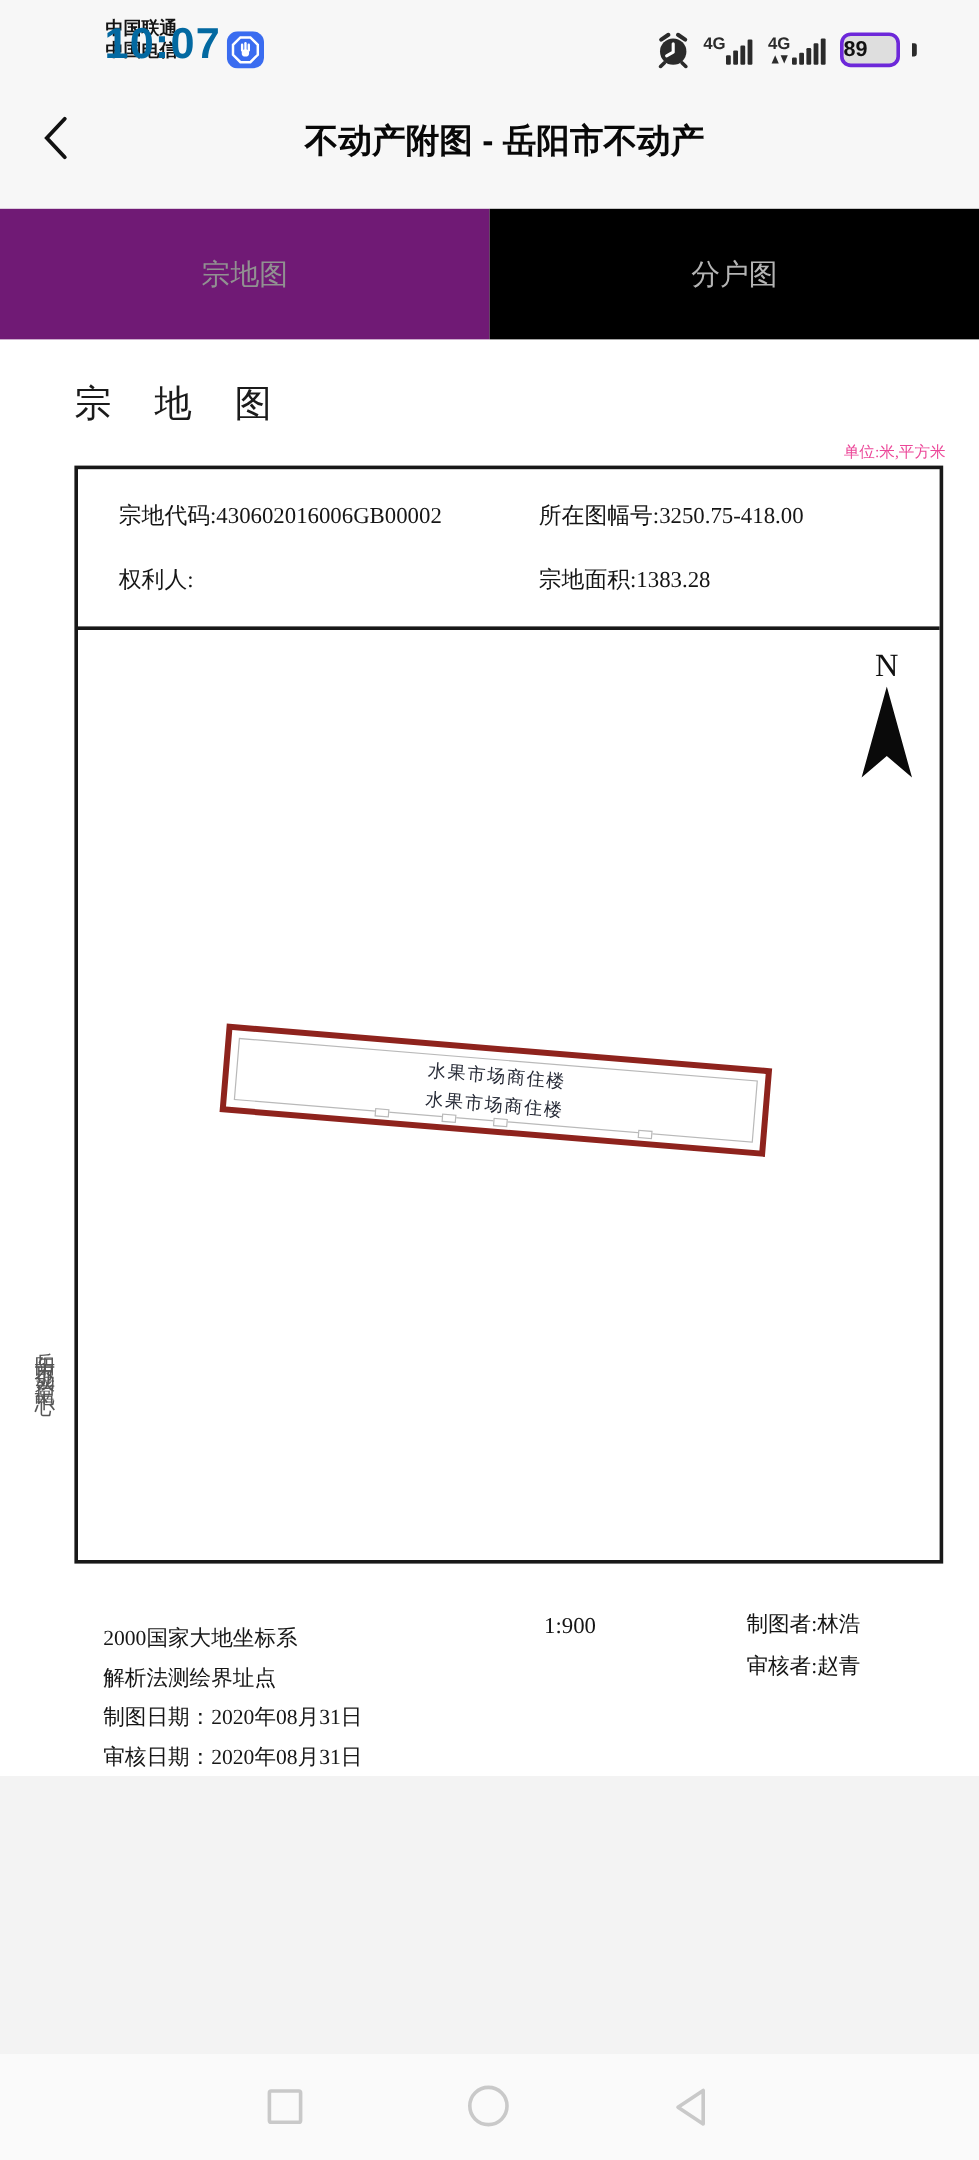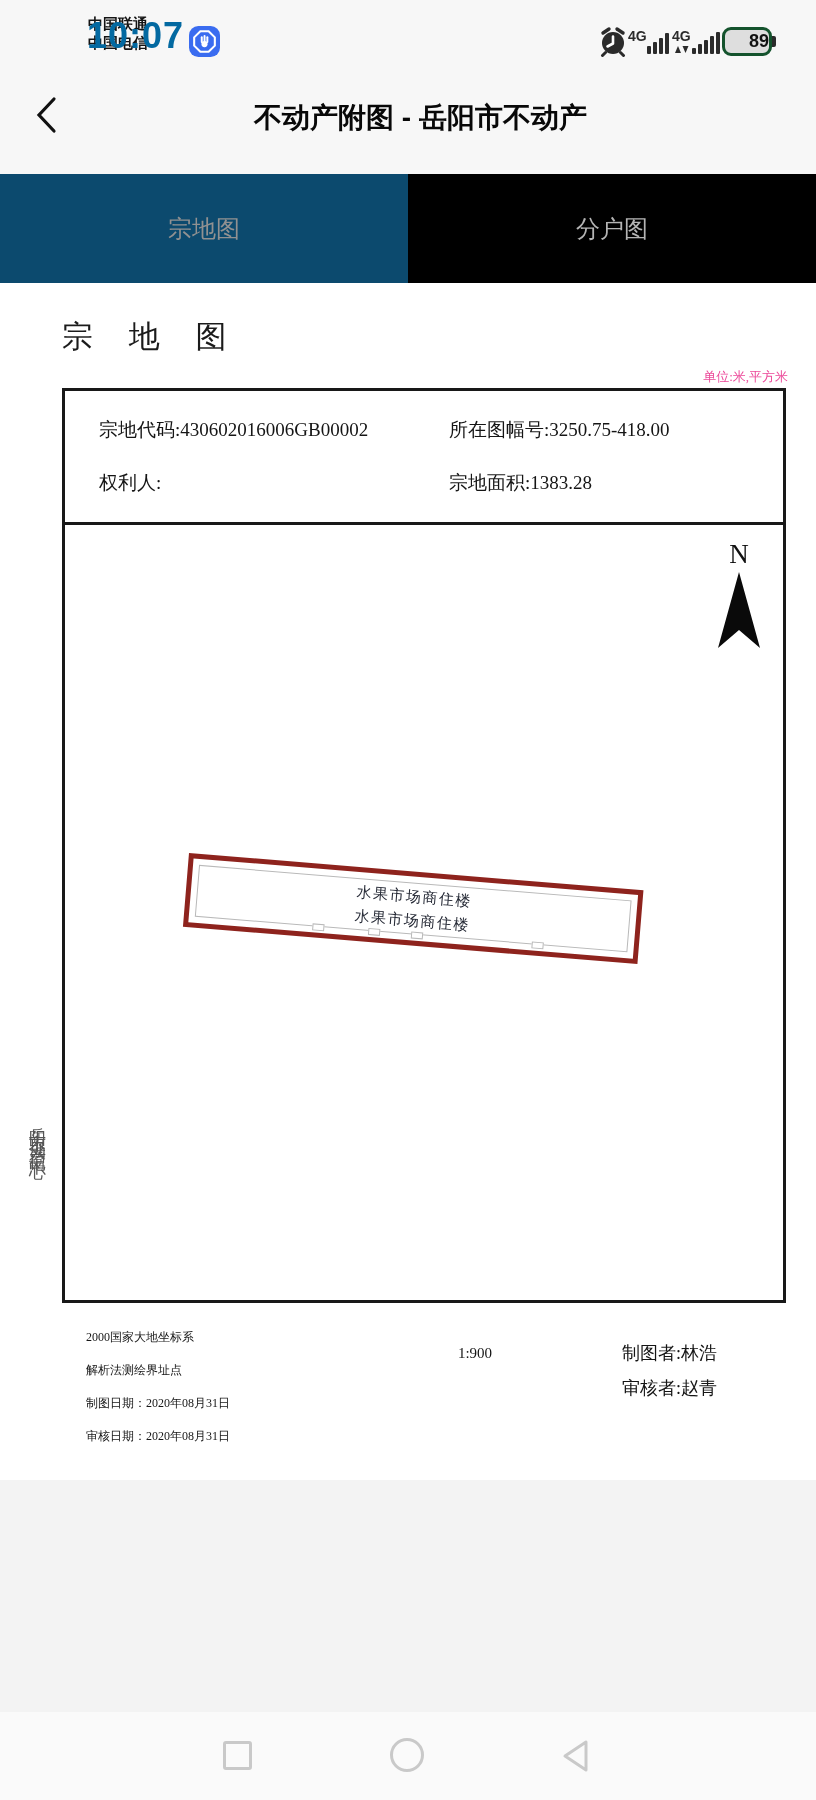--- a/index.html
+++ b/index.html
@@ -7,35 +7,35 @@
   .screen { position:relative; width:816px; height:1800px; overflow:hidden;
             font-family:"Liberation Sans", sans-serif; background:#ffffff; }
 
   
   .top-chrome { position:absolute; top:0; left:0; width:816px; height:174px; background:#f7f7f7; }
   .carrier { position:absolute; left:40px; top:14px; font-size:15px; font-weight:700;
              color:#141414; line-height:19px;margin-left:48px; }
   .clock-time { position:absolute; left:87px; top:15px; font-size:36px; font-weight:600;
                 color:#0369a1; letter-spacing:1px; }
   .perm-icon { position:absolute; left:189px; top:26px; width:31px; height:31px; }
-  .right-icons { position:absolute; right:40px; top:25px; height:32px;
-                 display:flex; align-items:center; }
-  .battery { position:relative; width:50px; height:29px; border:3px solid #14532d;
+  .right-icons { position:absolute; right:52px; top:25px; height:32px;
+                 display:flex; align-items:center; gap:10px; }
+  .battery { position:relative; width:50px; height:29px; border:3px solid #6d28d9;
              border-radius:9px; background:#dedede; display:flex; align-items:center;
-             justify-content:flex-end; font-weight:700; font-size:18px; color:#111; }
+             justify-content:flex-start; font-weight:700; font-size:18px; color:#111; }
   .battery-nub { width:4px; height:11px; background:#2b2b2b; border-radius:0 2px 2px 0; }
 
   .back-btn { position:absolute; left:34px; top:96px; width:24px; height:38px; cursor:pointer; }
   .page-title { position:absolute; left:0; top:99px; width:816px; text-align:center;
                 font-size:28px; font-weight:700; color:#080808;padding-left:25px; }
 
   
   .tabbar { position:absolute; top:174px; left:0; width:816px; height:109px; display:flex; }
   .tab { flex:1; display:flex; align-items:center; justify-content:center; font-size:24px; cursor:pointer; }
-  .tab-selected { background:#0c4a6e; color:#919191; }
+  .tab-selected { background:#701a75; color:#919191; }
   .tab-unselected { background:#000000; color:#b4b4b4; }
 
   
   .doc { position:absolute; top:283px; left:0; width:816px; height:1197px; background:#ffffff;
          font-family:"Liberation Serif", "DejaVu Serif", serif; color:#151515; }
   .doc-title { position:absolute; left:62px; top:33px; width:724px; 
                font-size:31px; letter-spacing:14px; color:#1b1b1b; }
   .unit-note { position:absolute; right:28px; top:85px; font-size:13px; color:#ec4899; }
 
   .frame { position:absolute; left:62px; top:105px; width:724px; height:915px;
@@ -58,22 +58,22 @@
                   border:1.5px solid #b9b9b9; display:flex; flex-direction:column;
                   align-items:center; justify-content:center; gap:5px; }
   .parcel-text { font-size:15px; color:#262a36; letter-spacing:1.5px; white-space:nowrap; }
   .notch { position:absolute; width:12px; height:7px; background:#fff;
            border:1.5px solid #b9b9b9; bottom:-5px; }
   .notch-1 { left:27%; } .notch-2 { left:40%; } .notch-3 { left:50%; } .notch-4 { left:78%; }
 
   .side-label { position:absolute; left:26px; top:830px; writing-mode:vertical-rl;
                 text-orientation:upright; font-size:17px; letter-spacing:4px; color:#555; }
 
-  .footer-left  { position:absolute; left:86px;  top:1038px; font-size:12px; line-height:33px; color:#161616; }
-  .footer-scale { position:absolute; left:415px; top:1062px; width:120px; text-align:center; font-size:15px; }
+  .footer-left  { position:absolute; left:86px;  top:1066px; font-size:18px; line-height:33px; color:#161616; }
+  .footer-scale { position:absolute; left:415px; top:1062px; width:120px; text-align:center; font-size:19px; }
   .footer-right { position:absolute; left:622px; top:1053px; font-size:18px; line-height:35px; }
 
   
   .gray-gap { position:absolute; top:1480px; left:0; width:816px; height:232px; background:#f3f3f3; }
   .navbar { position:absolute; top:1712px; left:0; width:816px; height:88px; background:#fafafa; }
   .nav-square { position:absolute; left:223px; top:29px; width:29px; height:29px;
                 border:3px solid #c9c9c9; border-radius:3px; cursor:pointer; }
   .nav-circle { position:absolute; left:390px; top:26px; width:34px; height:34px;
                 border:3px solid #c9c9c9; border-radius:50%; cursor:pointer; }
   .nav-triangle { position:absolute; left:558px; top:27px; cursor:pointer; }

